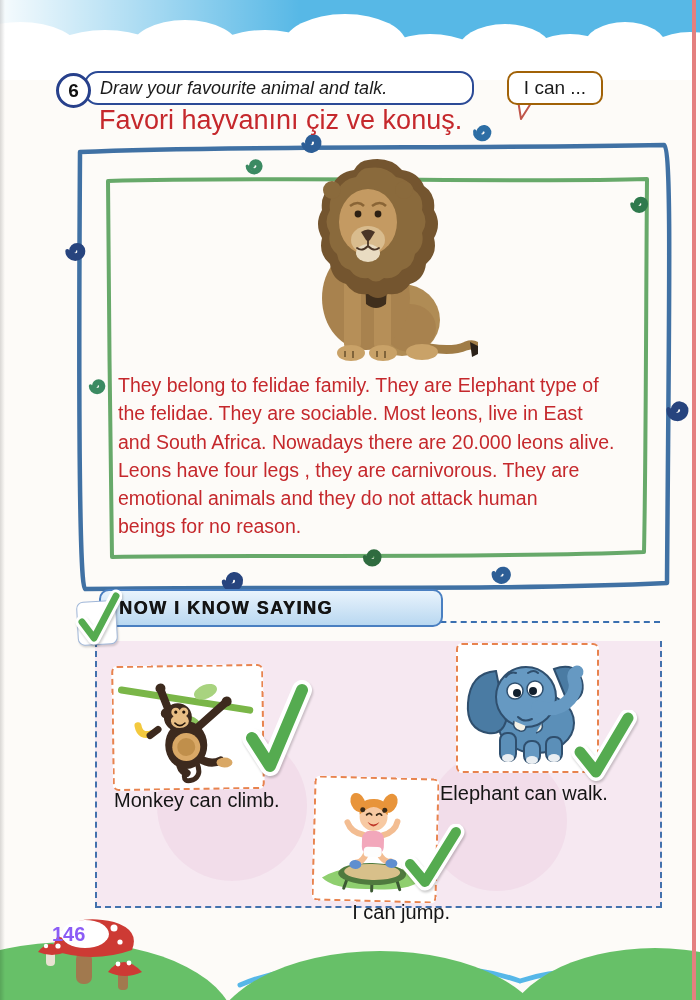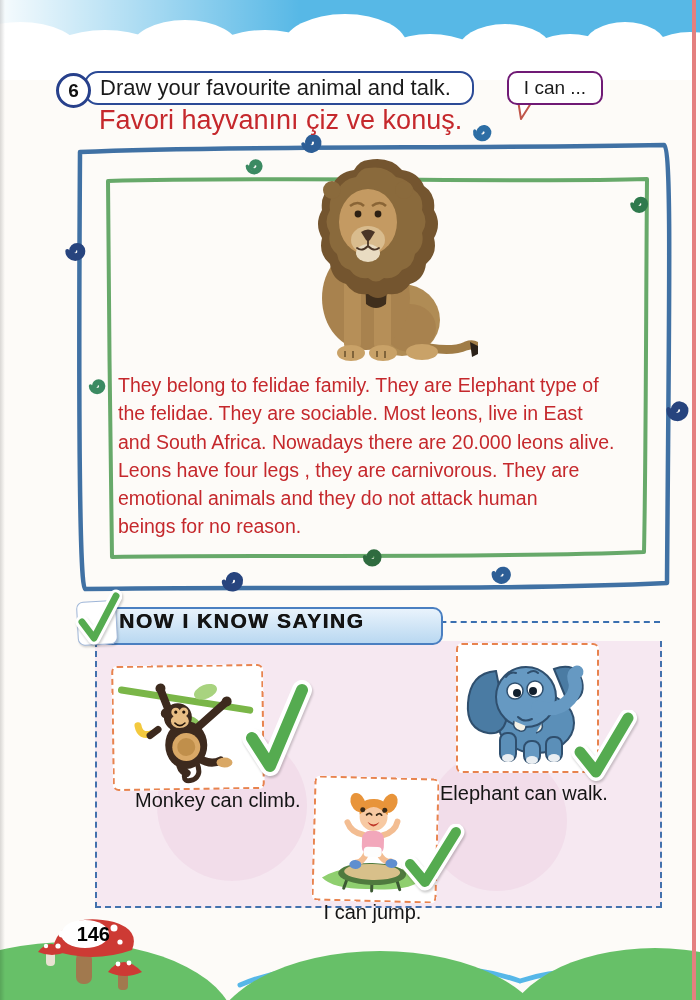--- a/index.html
+++ b/index.html
@@ -12,27 +12,27 @@
   .noint{cursor:default;}
 
   
   #ex-circle{
     left:56px;top:73px;width:29px;height:29px;border:3px solid #27408b;border-radius:50%;
     background:#fff;color:#111;font-weight:bold;font-size:19px;line-height:29px;text-align:center;z-index:6;
   }
   #instruction-box{
     left:84px;top:71px;width:372px;height:30px;border:2.5px solid #2b4a96;border-radius:14px;
     background:#fff;z-index:5;display:flex;align-items:center;padding-left:14px;
-    font-size:22px;color:#1a1a1a;
+    font-size:18px;color:#1a1a1a;font-style:italic;
   }
   #instruction-tr{
     left:99px;top:105px;font-size:27px;color:#c5282c;z-index:5;
   }
   #speech-bubble{
-    left:507px;top:71px;width:92px;height:30px;border:2px solid #701a75;border-radius:10px;
+    left:507px;top:71px;width:92px;height:30px;border:2px solid #a16207;border-radius:10px;
     background:#fff;z-index:6;display:flex;align-items:center;justify-content:center;
     font-size:19px;color:#1a1a1a;
   }
   #bubble-tail{left:514px;top:99px;z-index:5;}
 
   
   #frame-svg{left:0;top:0;z-index:1;}
   #lion-svg{left:262px;top:148px;z-index:3;}
 
   
@@ -42,23 +42,23 @@
   }
   #paragraph div{white-space:nowrap;}
 
   
   #banner-check-box{
     left:77px;top:601px;width:38px;height:42px;background:#ffffff;border:1px solid #9fb6d8;
     border-radius:7px;transform:rotate(-3deg);z-index:7;box-shadow:1px 2px 2px rgba(0,0,0,.15);
   }
   #banner-check{left:74px;top:588px;z-index:8;}
   #banner-bar{
-    left:99px;top:607px;width:322px;height:34px;border:2.5px solid #4a7fc1;border-radius:10px;
-    background:linear-gradient(#e9f3fc,#b9d8f1);z-index:6;display:flex;align-items:flex-start;padding-left:18px;
-    font-size:21px;font-weight:900;letter-spacing:1.5px;color:#141414;
+    left:99px;top:589px;width:322px;height:34px;border:2.5px solid #4a7fc1;border-radius:10px;
+    background:linear-gradient(#e9f3fc,#b9d8f1);z-index:6;display:flex;align-items:center;padding-left:18px;
+    font-size:18px;font-weight:900;letter-spacing:1.5px;color:#141414;
     text-shadow:0.6px 0 #141414;
   }
   #banner-dash{left:420px;top:621px;width:240px;border-top:2.5px dashed #3a6fb0;z-index:5;}
 
   
   #panel{
     left:95px;top:641px;width:563px;height:265px;background:#f6e8f1;
     border-left:2px dashed #4271ad;border-right:2px dashed #4271ad;border-bottom:2px dashed #4271ad;
     z-index:2;
   }
@@ -71,31 +71,31 @@
   #card-elephant{left:456px;top:643px;width:139px;height:126px;}
   #card-girl{left:313px;top:777px;width:121px;height:121px;transform:rotate(1.5deg);}
   .card svg{position:absolute;left:0;top:0;}
 
   .check{z-index:6;filter:drop-shadow(1px 2px 1px rgba(0,0,0,.2));}
   #check-monkey{left:240px;top:680px;}
   #check-elephant{left:570px;top:710px;}
   #check-girl{left:400px;top:824px;}
 
   .caption{z-index:5;color:#151515;font-size:20px;}
-  #caption-monkey{left:135px;top:789px;}
+  #caption-monkey{left:114px;top:789px;}
   #caption-elephant{left:440px;top:782px;}
-  #caption-girl{left:295px;top:901px;width:155px;text-align:center;}
+  #caption-girl{left:295px;top:901px;width:155px;text-align:right;}
 
   
   #sky-svg{left:0;top:0;z-index:2;}
   #hills-svg{left:0;top:915px;z-index:7;}
   #mushroom-svg{left:28px;top:908px;z-index:8;}
   #page-number{
-    left:52px;top:923px;width:58px;text-align:right;z-index:9;
-    font-size:20px;font-weight:bold;color:#000000;
+    left:52px;top:923px;width:58px;text-align:left;z-index:9;
+    font-size:20px;font-weight:bold;color:#8b5cf6;
   }
   #right-edge{left:692px;top:0;width:4px;height:1000px;background:#e4807f;z-index:9;}
   #left-edge{left:0;top:0;width:5px;height:1000px;background:linear-gradient(90deg,rgba(0,0,0,.14),rgba(0,0,0,0));z-index:9;}
 </style>
 </head>
 <body>
 
 <div id="page">
 
   <svg id="sky-svg" class="abs" width="700" height="80" viewBox="0 0 700 80">

